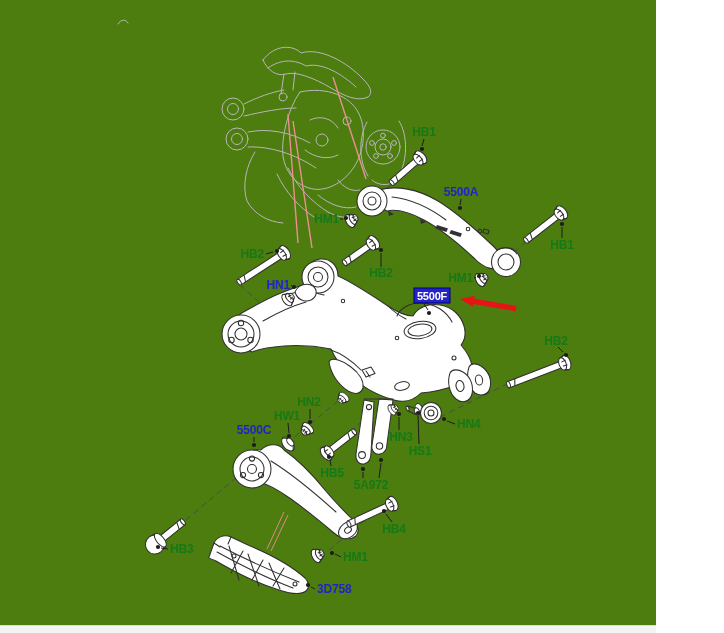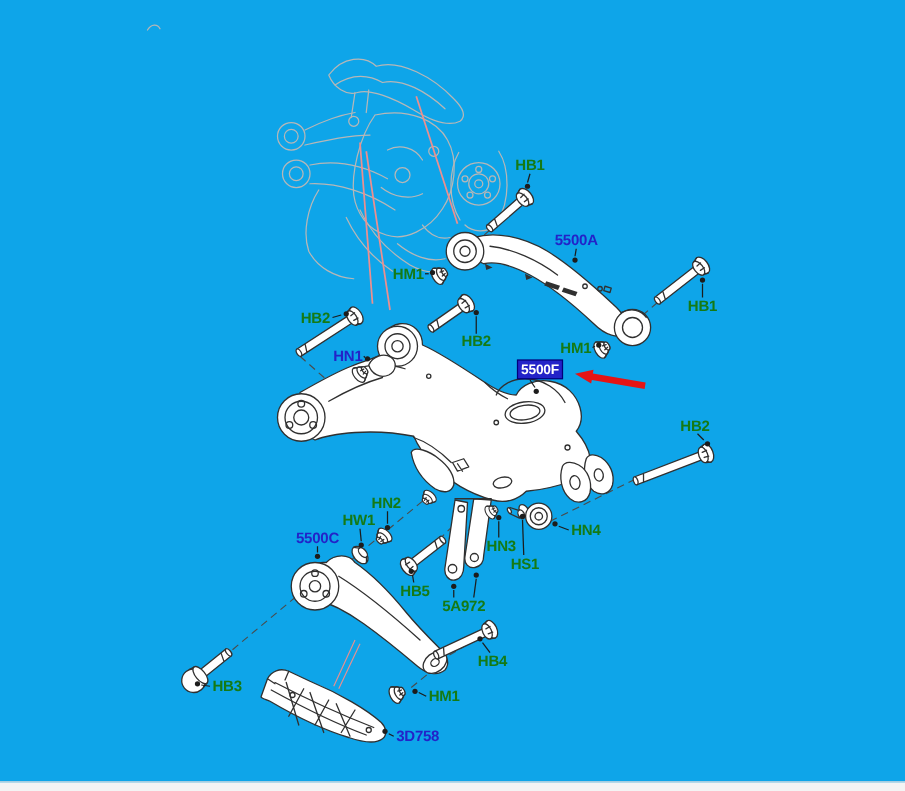--- a/index.html
+++ b/index.html
@@ -1,21 +1,21 @@
 <!DOCTYPE html>
 <html style="--green: #157a15; --blue: #2323c8; --ink: #303030; --ghost: #b7b7b7; --callout: #ec8f8f; --arrow: #e61414; --hl-bg: #2323c8; --hl-tx: #ffffff; --footer: #f4f4f4;"><head>
 <meta charset="utf-8">
 <style>
   :root{
     --green:#157a15; --blue:#2323c8; --ink:#303030; --ghost:#b7b7b7;
     --callout:#ec8f8f; --arrow:#e61414; --hl-bg:#2323c8; --hl-tx:#ffffff;
     --leader:#1c1c1c; --footer:#f4f4f4;
   }
   html,body{margin:0;padding:0;background:#fff;}
-  #stage{position:relative;width:724px;height:633px;background:#0ea5e9;overflow:hidden;
+  #stage{position:relative;width:656px;height:633px;background:#4d7c0f;overflow:hidden;
          font-family:"Liberation Sans",sans-serif;}
   svg{position:absolute;left:0;top:0;}
   .ln{stroke:var(--ink);stroke-width:1.05;fill:none;stroke-linecap:round;stroke-linejoin:round;}
   .ghost{stroke:var(--ghost);stroke-width:1;fill:none;stroke-linecap:round;stroke-linejoin:round;}
   .cl{stroke:var(--callout);stroke-width:1.4;fill:none;}
   .cl2{stroke:var(--callout);stroke-width:0.9;fill:none;}
   .dsh{stroke:#4a4a4a;stroke-width:0.9;fill:none;stroke-dasharray:6 4;}
   .ldr{stroke:var(--leader);stroke-width:1;fill:none;}
   .dot{fill:var(--leader);stroke:none;}
   text{font-family:"Liberation Sans",sans-serif;font-weight:bold;font-size:12px;letter-spacing:-0.2px;}

